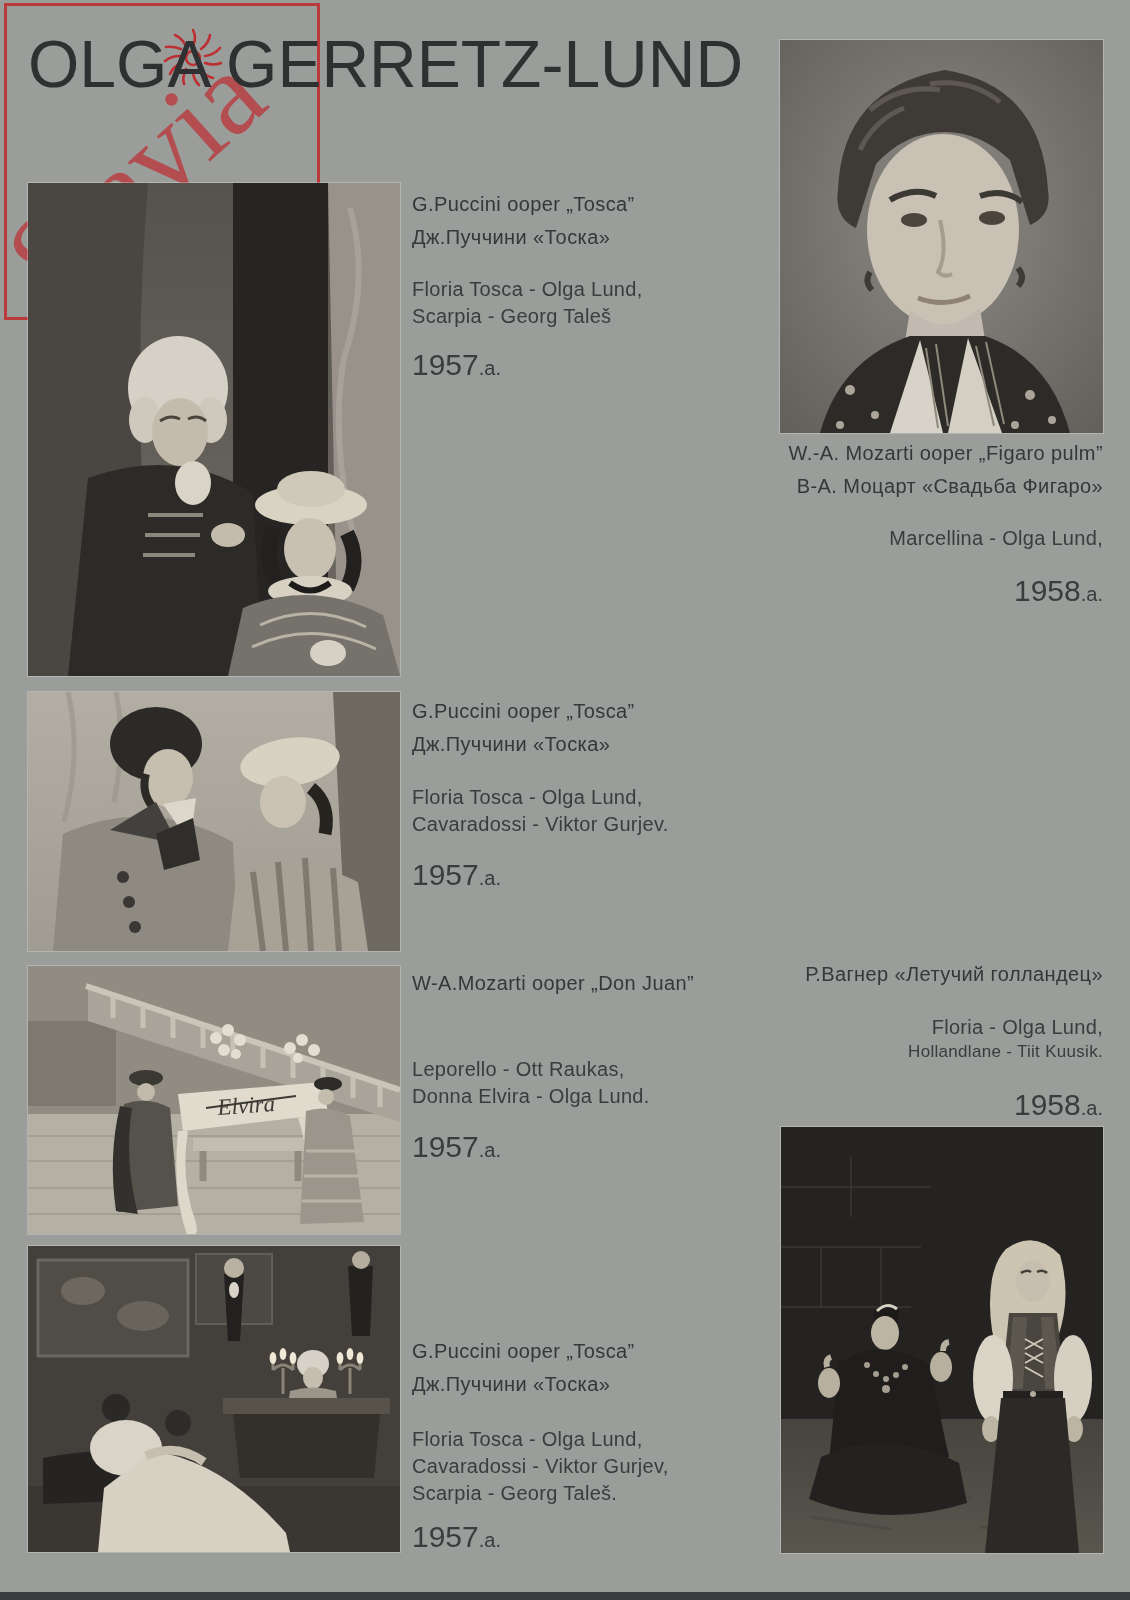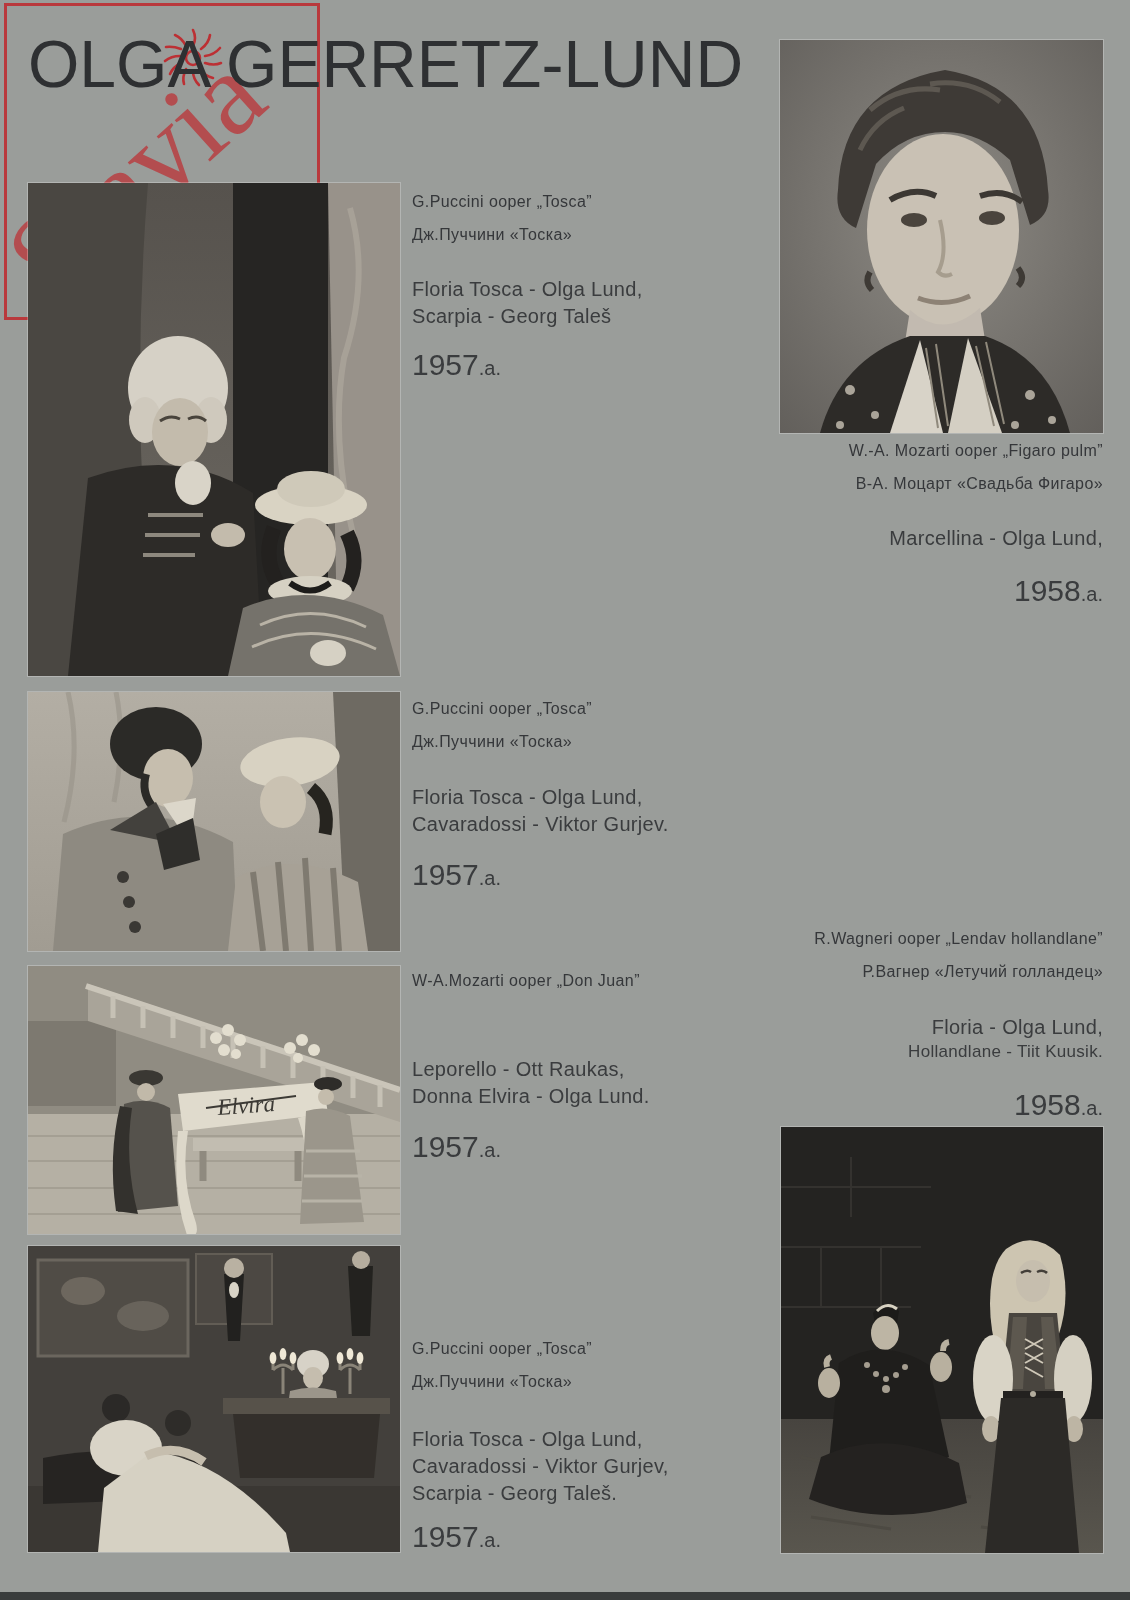--- a/index.html
+++ b/index.html
@@ -30,21 +30,21 @@
   .photo{position:absolute;box-shadow:0 0 0 1px rgba(255,255,255,0.25);}
   .photo svg{display:block;width:100%;height:100%;}
   #photo1{left:28px;top:183px;width:372px;height:493px;}
   #photo2{left:28px;top:692px;width:372px;height:259px;}
   #photo3{left:28px;top:966px;width:372px;height:268px;}
   #photo4{left:28px;top:1246px;width:372px;height:306px;}
   #photo5{left:780px;top:40px;width:323px;height:393px;}
   #photo6{left:781px;top:1127px;width:322px;height:426px;}
   
   .cap{position:absolute;white-space:nowrap;}
-  .cap-title{font-size:16px;font-weight:300;letter-spacing:0.4px;color:#35373a;}
+  .cap-title{font-size:20px;font-weight:300;letter-spacing:0.4px;color:#35373a;}
   .cap-cast{font-size:20px;font-weight:400;letter-spacing:0.3px;color:#3a3c3e;}
   .cap-cast-sm{font-size:17px;font-weight:300;letter-spacing:0.3px;color:#3a3c3e;}
   .cap-year{font-size:30px;font-weight:300;color:#3a3c3e;}
   .cap-year .yr-sfx{font-size:20px;}
   .mid{left:412px;}
   .rgt{right:27px;text-align:center;}
   
   .footer-bar{position:absolute;left:0;top:1592px;width:1130px;height:8px;background:#393c3c;}
 </style>
 </head>
@@ -324,21 +324,20 @@
   <div class="cap cap-cast mid" style="top:1428px">Floria Tosca - Olga Lund,</div>
   <div class="cap cap-cast mid" style="top:1455px">Cavaradossi - Viktor Gurjev,</div>
   <div class="cap cap-cast mid" style="top:1482px">Scarpia - Georg Taleš.</div>
   <div class="cap cap-year mid" style="top:1520px"><span>1957</span><span class="yr-sfx">.a.</span></div>
 
   <div class="cap cap-title rgt" style="top:442px">W.-A. Mozarti ooper „Figaro pulm”</div>
   <div class="cap cap-title rgt" style="top:475px">В-А. Моцарт «Свадьба Фигаро»</div>
   <div class="cap cap-cast rgt" style="top:527px">Marcellina - Olga Lund,</div>
   <div class="cap cap-year rgt" style="top:574px"><span>1958</span><span class="yr-sfx">.a.</span></div>
 
-  <div class="cap cap-title rgt" style="top:930px">R.Wagneri ooper „Lendav hollandlane”</div>
   <div class="cap cap-title rgt" style="top:963px">Р.Вагнер «Летучий голландец»</div>
   <div class="cap cap-cast rgt" style="top:1016px">Floria - Olga Lund,</div>
   <div class="cap cap-cast-sm rgt" style="top:1042px">Hollandlane - Tiit Kuusik.</div>
   <div class="cap cap-year rgt" style="top:1088px"><span>1958</span><span class="yr-sfx">.a.</span></div>
 
   <div class="footer-bar"></div>
 
 </div>
 
 </body></html>

